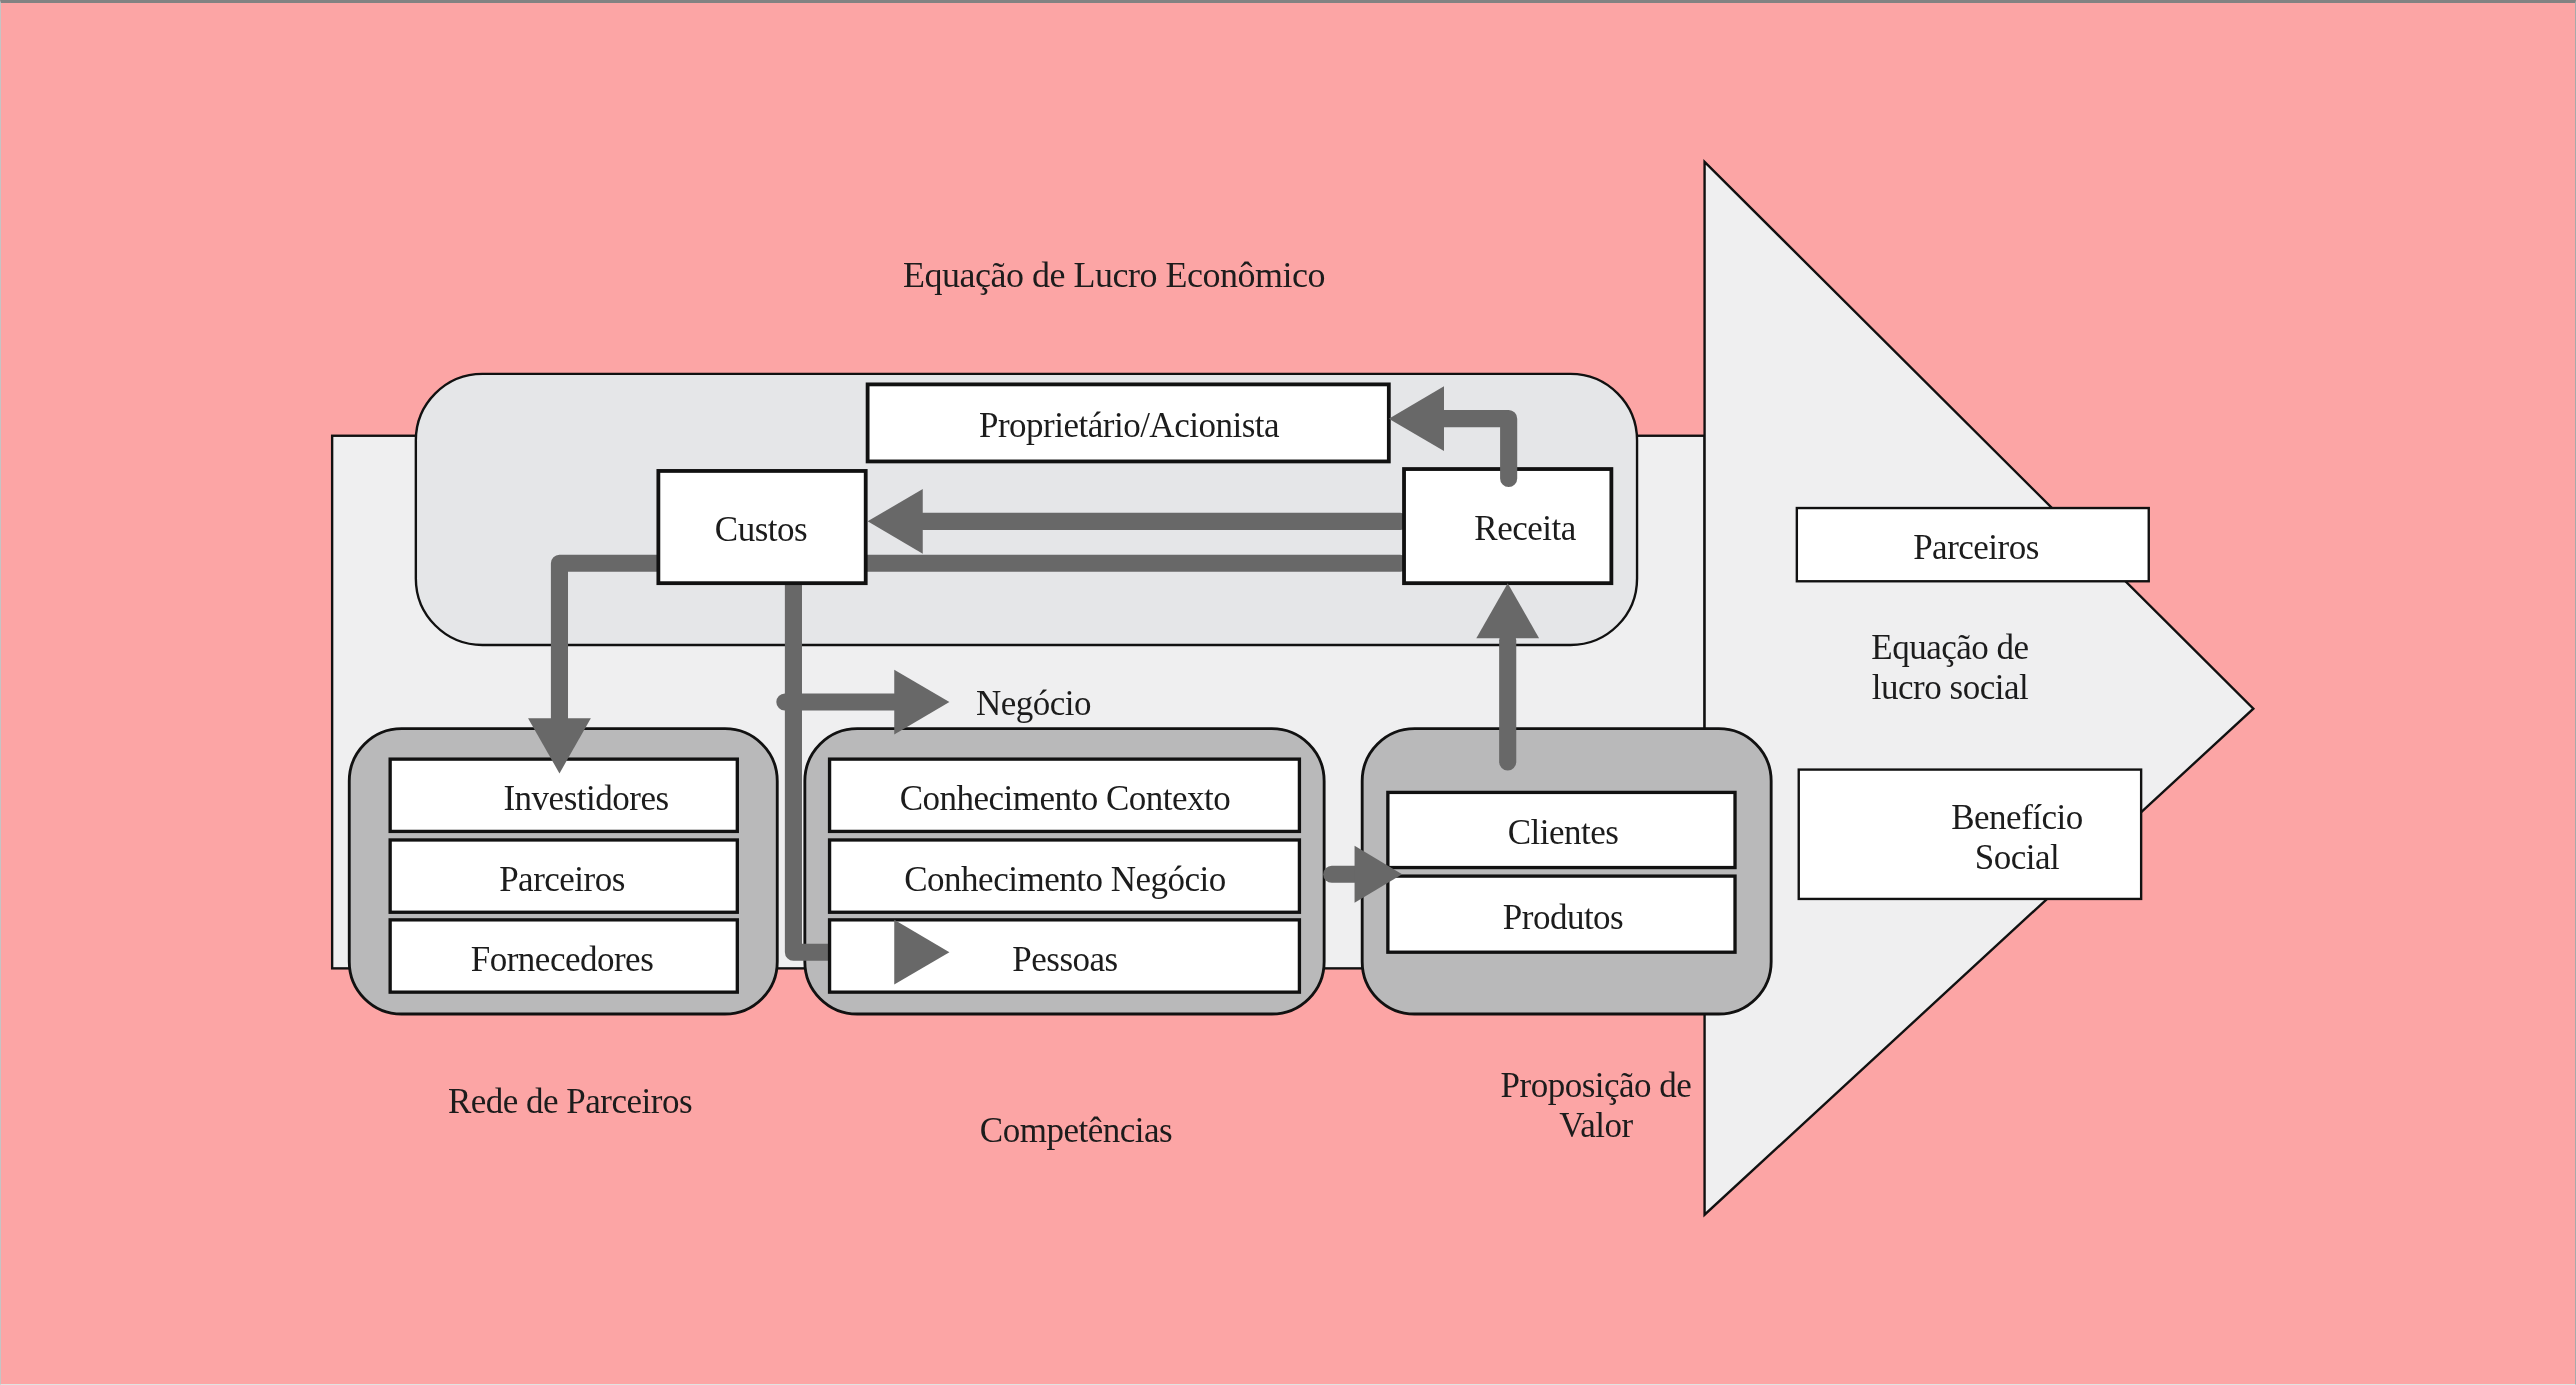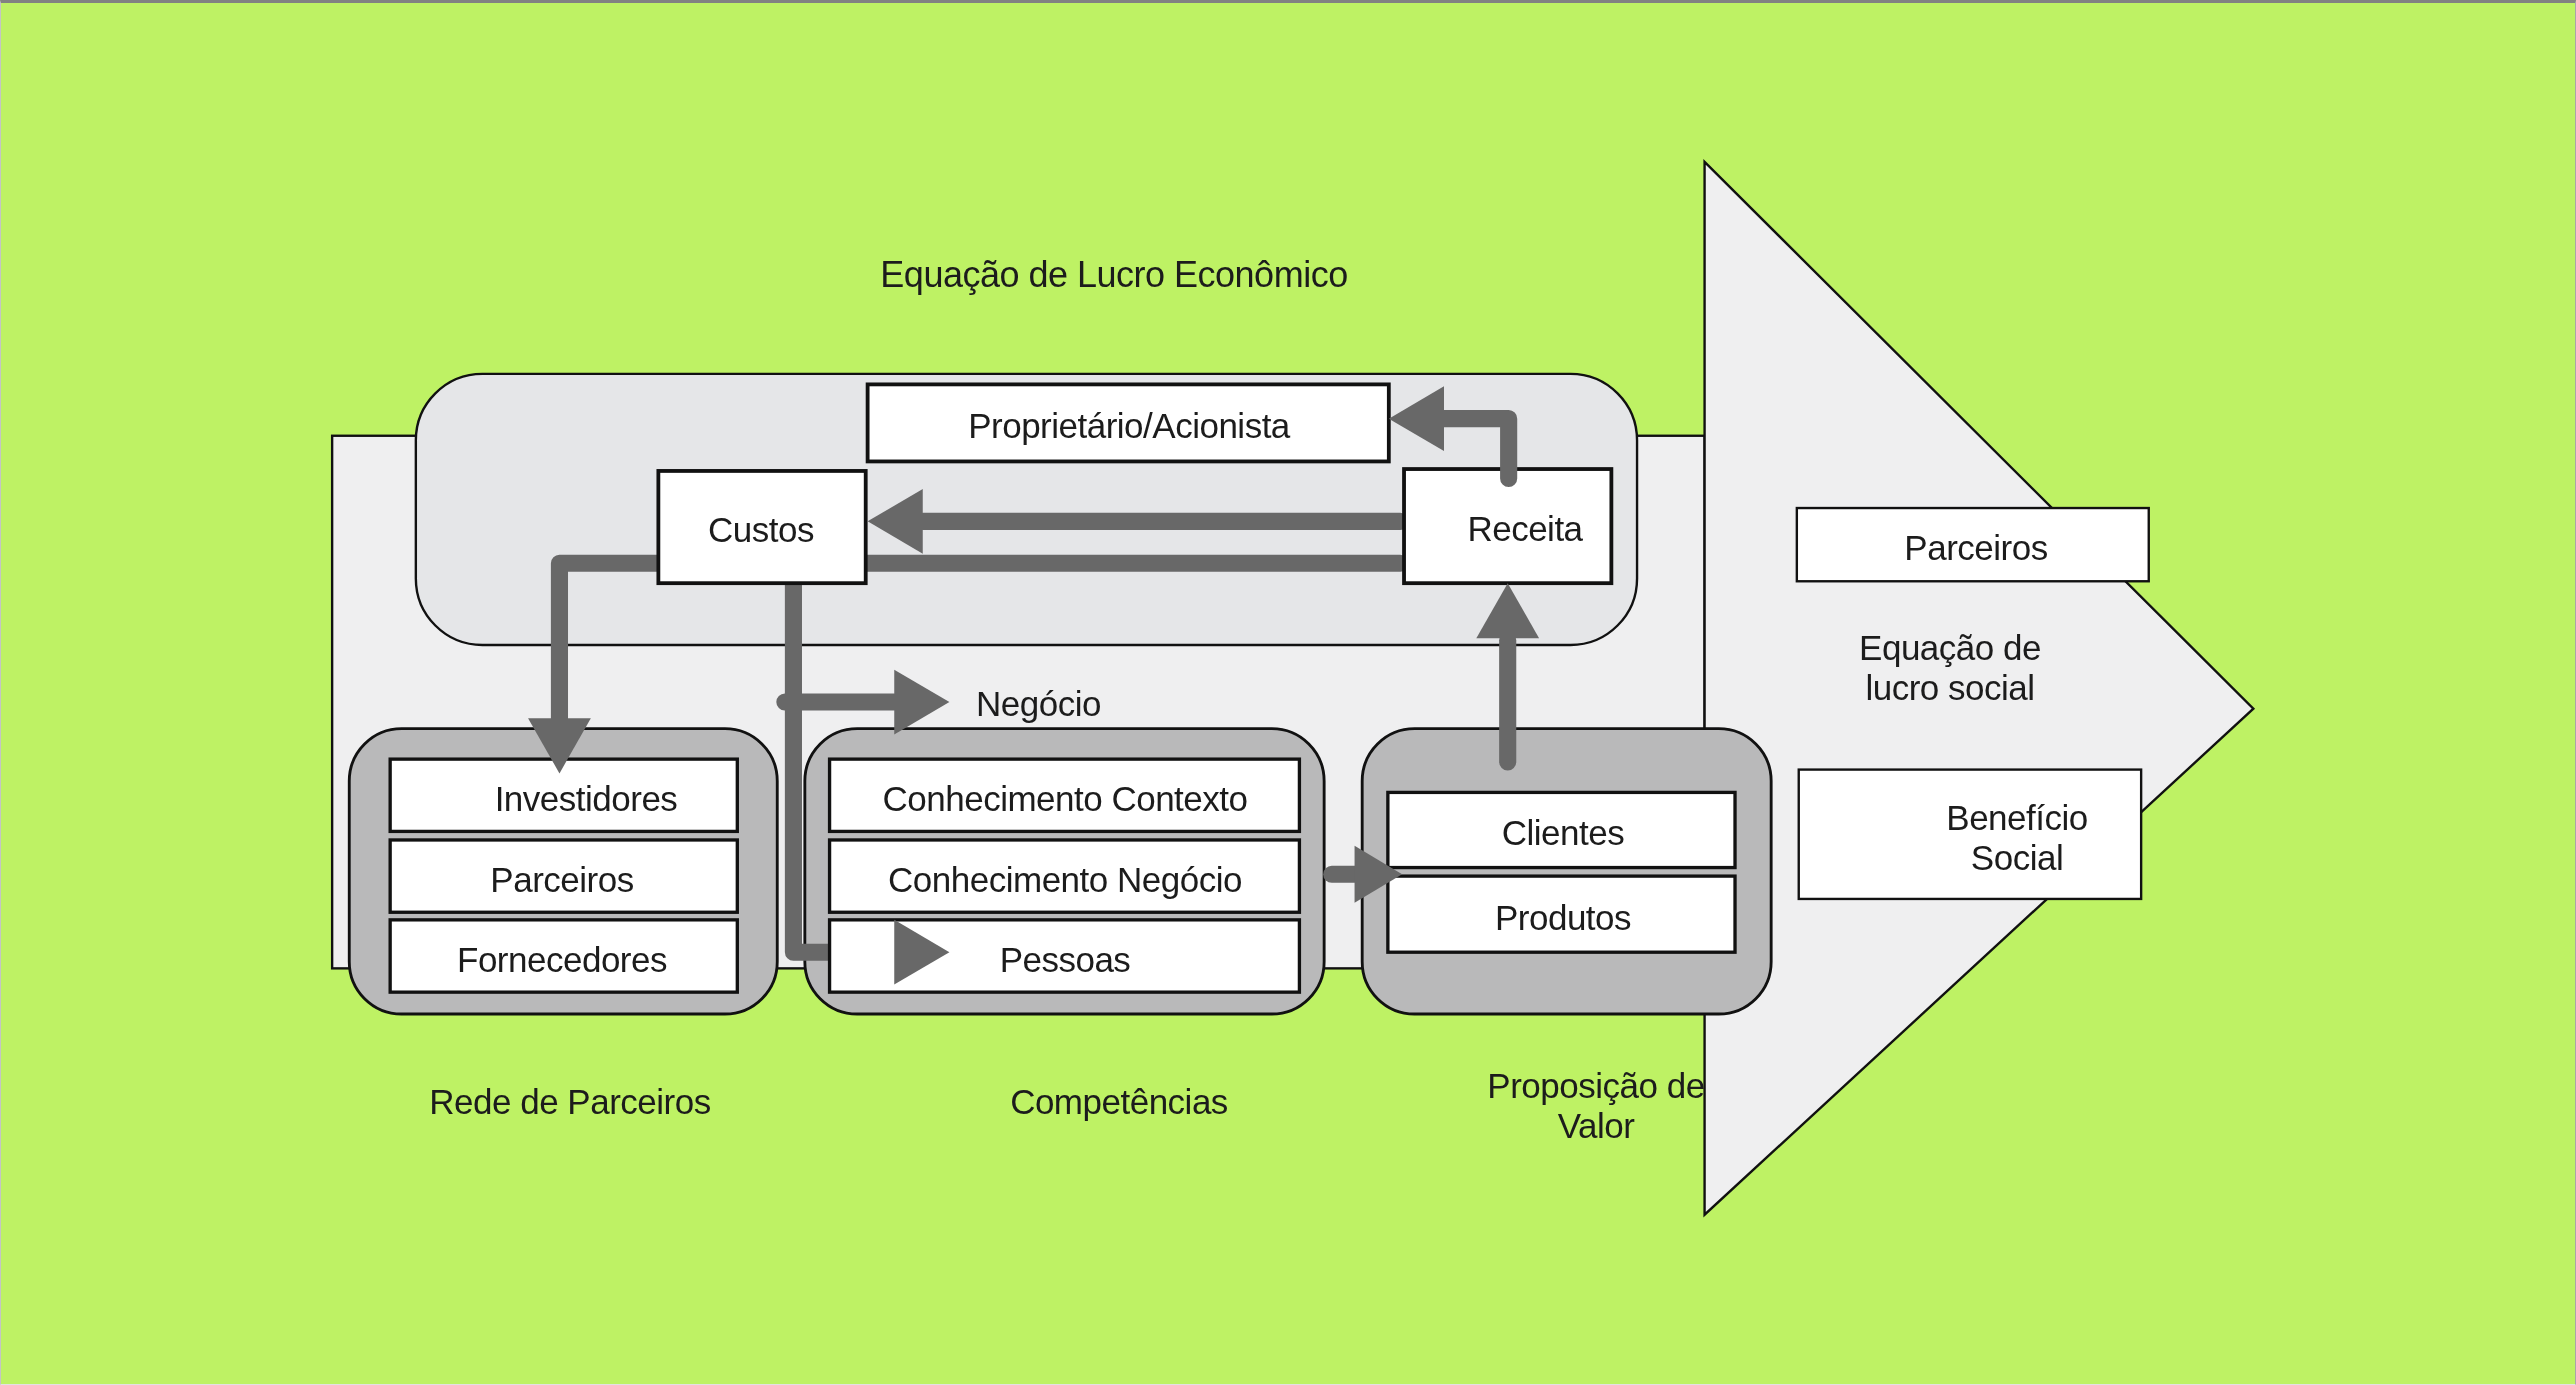--- a/index.html
+++ b/index.html
@@ -11,26 +11,26 @@
     --node-fill:#ffffff;
     --text:#1c1c1c;
     --frame-top:#828282;
     --frame-side:#a8a8a8;
   }
   html,body{margin:0;padding:0;background:#ffffff;}
   .canvas{
     position:relative;
     width:2576px;height:1385px;
     box-sizing:border-box;
-    background:#bef264;
+    background:#fca5a5;
     border-top:3.8px solid var(--frame-top);
     border-right:1.9px solid var(--frame-side);
     border-left:1px solid #c4c4c4;
     border-bottom:1px solid #e2e2e2;
-    font-family:Liberation Sans, sans-serif;
+    font-family:Liberation Serif, serif;
     overflow:hidden;
   }
   .layer{position:absolute;left:0;top:0;width:100%;height:100%;}
   .lbl{
     position:absolute;
     transform:translate(-50%,-50%);
     font-size:35px;
     color:var(--text);
     white-space:nowrap;
     text-align:center;
@@ -122,20 +122,20 @@
     <span class="line">Equação de</span>
     <span class="line">lucro social</span>
   </div>
 
   <div class="lbl" style="left:1972px;top:835px;margin-left:44px;">
     <span class="line">Benefício</span>
     <span class="line">Social</span>
   </div>
 
   <div class="lbl" style="left:569px;top:1099px;">Rede de Parceiros</div>
-  <div class="lbl" style="left:1075px;top:1099px;margin-left:43px;">Competências</div>
+  <div class="lbl" style="left:1075px;top:1128px;">Competências</div>
   <div class="lbl" style="left:1547px;top:1103px;margin-left:48px;">
     <span class="line">Proposição de</span>
     <span class="line">Valor</span>
   </div>
 
 </div>
 
 
 </body></html>

